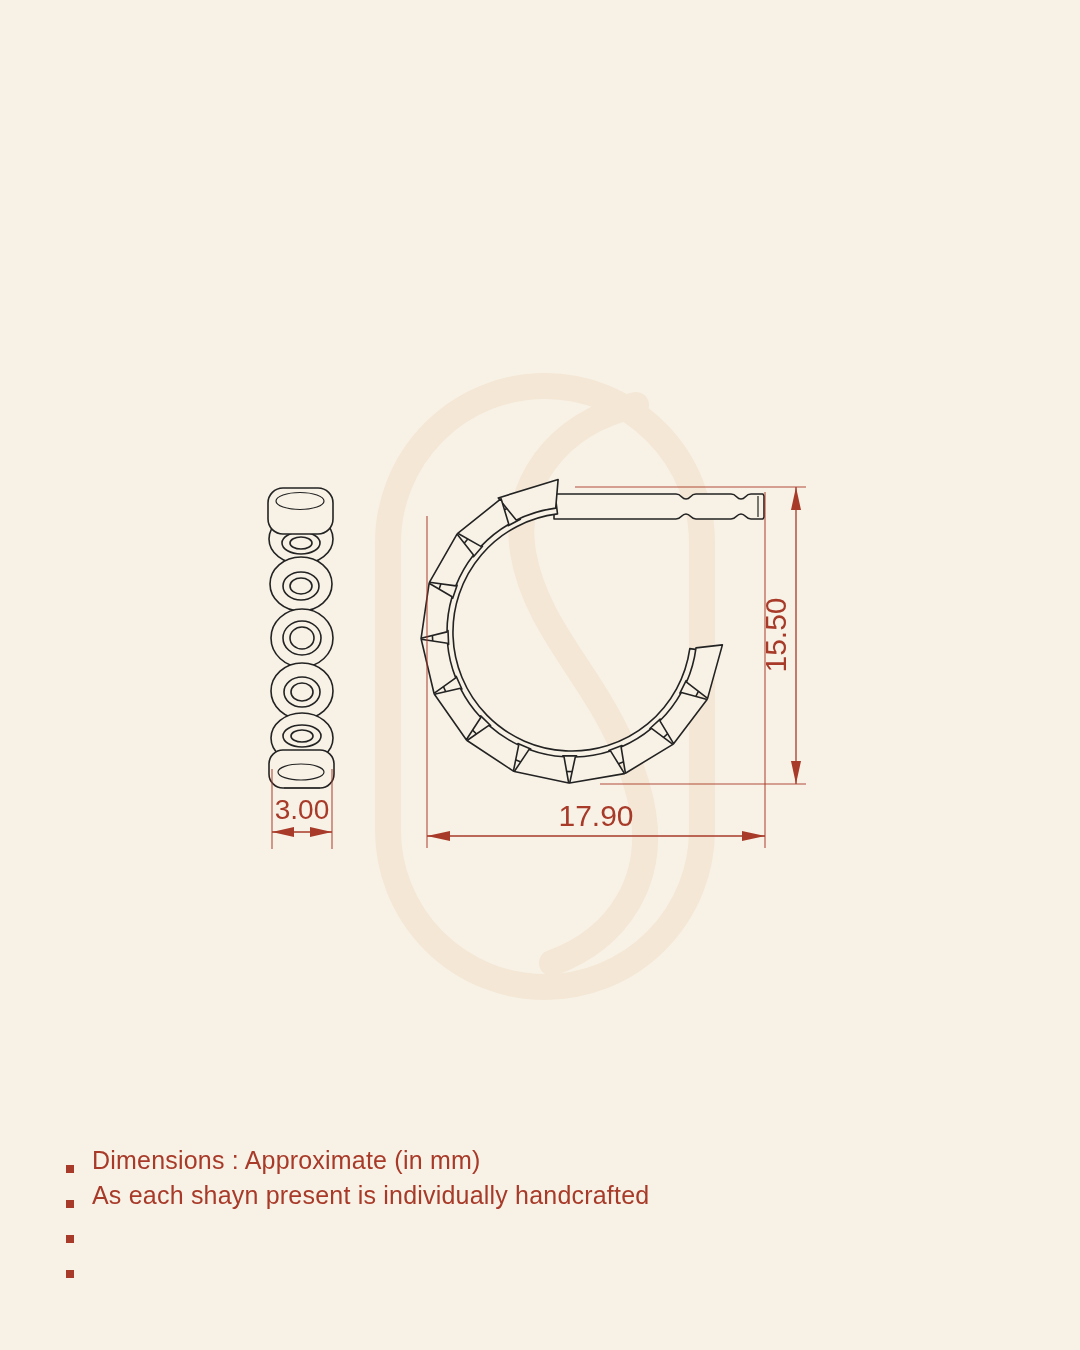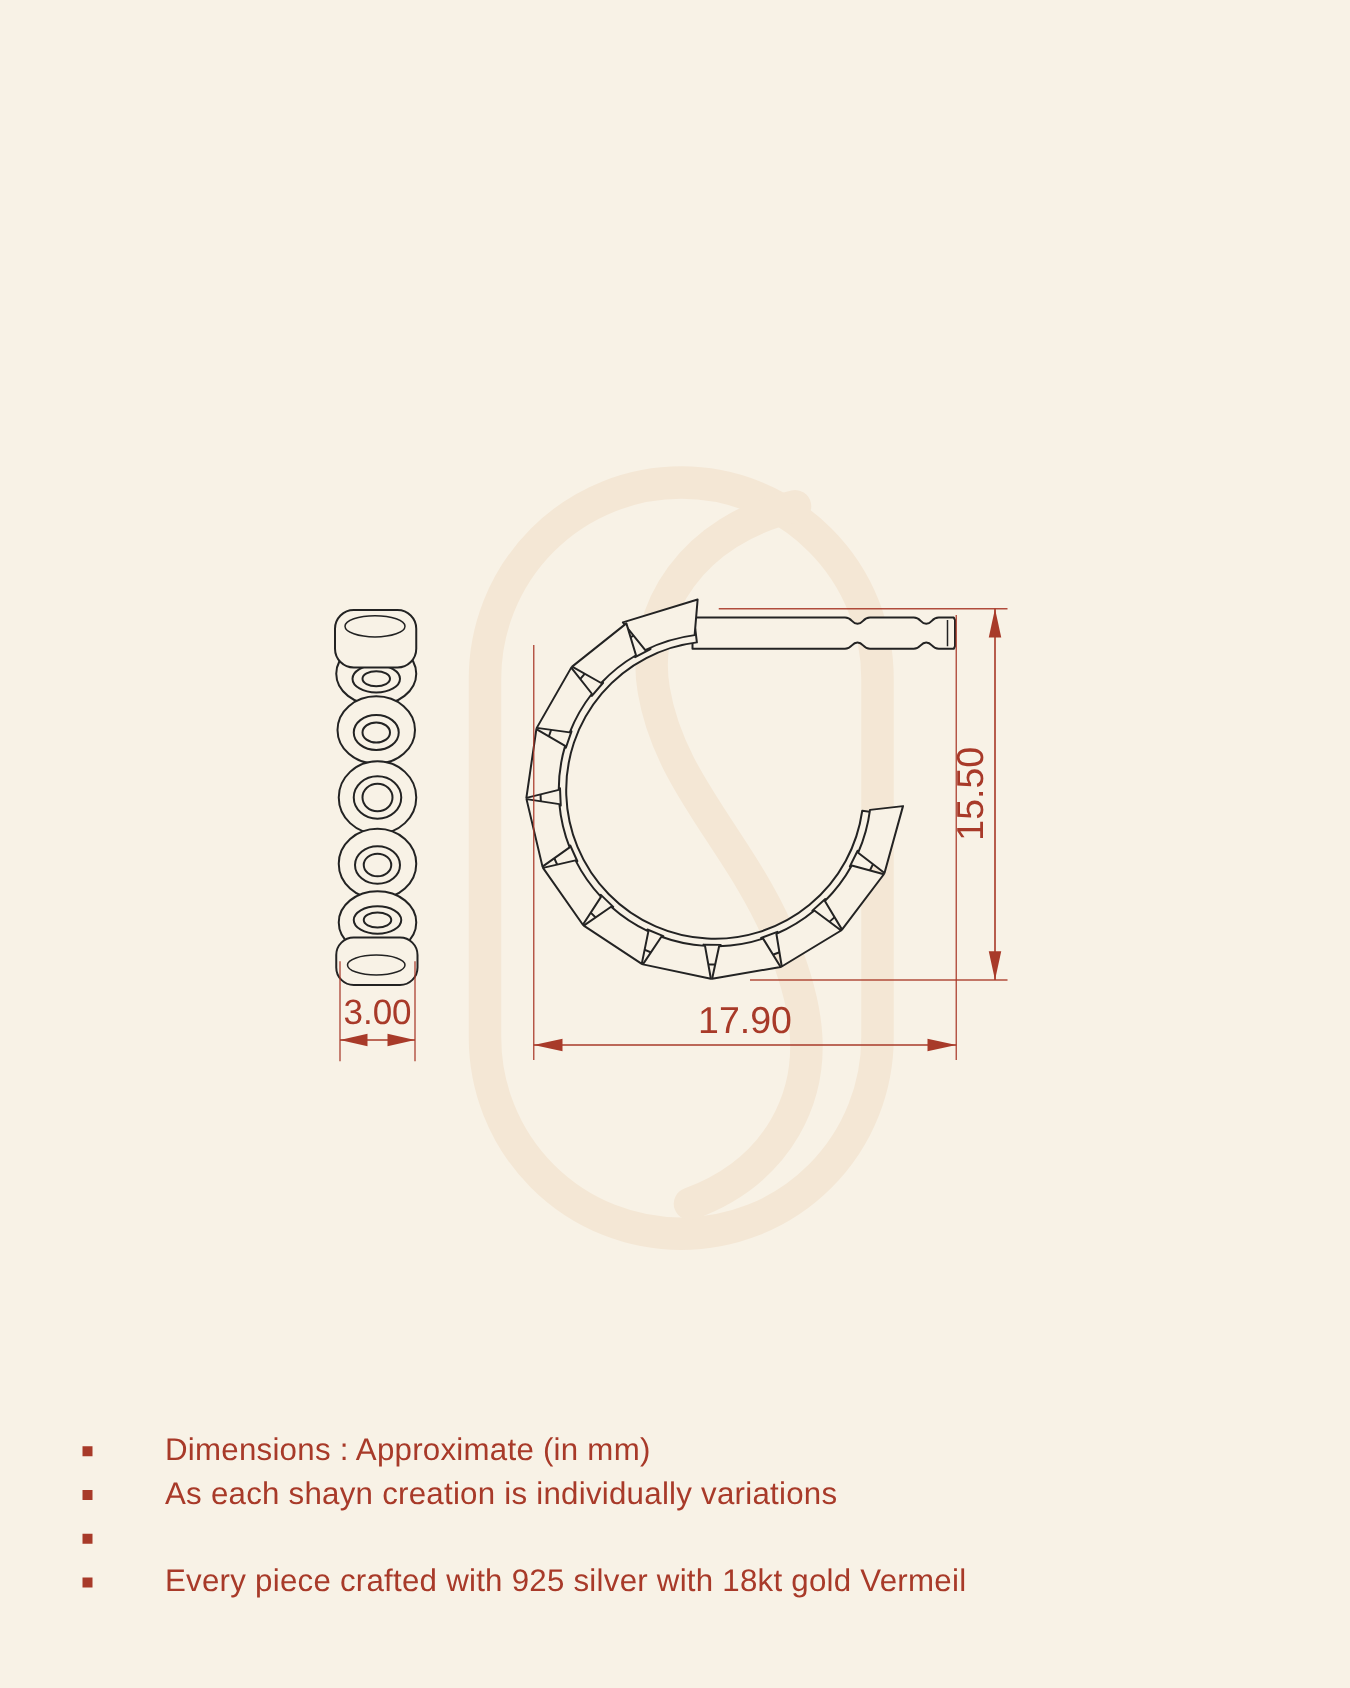--- a/index.html
+++ b/index.html
@@ -31,22 +31,22 @@
   .dim-arrow{fill:#a83a29;stroke:none;}
   .dim-text{fill:#a83a29;font-family:"Liberation Sans",sans-serif;font-size:30px;}
   .dim-text-sm{font-size:28px;}
 
   
   .notes{
     position:absolute;left:66px;top:1148px;width:960px;
     list-style:none;margin:0;padding:0;
   }
   .notes li{
-    display:flex;align-items:center;
-    height:25px;margin-bottom:10px;gap:40px;
+    display:flex;align-items:flex-end;
+    height:25px;margin-bottom:10px;
   }
   .notes .bullet{
     width:8px;height:8px;background:#a83a29;
     margin-right:18px;flex:0 0 auto;
   }
   .notes .note-text{
     color:#a83a29;font-size:25px;line-height:25px;
     letter-spacing:.2px;white-space:nowrap;
   }
 </style>
@@ -160,23 +160,22 @@
     </g>
   </svg>
 
   <ul class="notes">
     <li>
       <span class="bullet"></span>
       <span class="note-text">Dimensions : Approximate (in mm)</span>
     </li>
     <li>
       <span class="bullet"></span>
-      <span class="note-text">As each shayn creation is individually variations</span>
+      <span class="note-text">As each shayn present is individually handcrafted</span>
     </li>
     <li>
       <span class="bullet"></span>
     </li>
     <li>
       <span class="bullet"></span>
-      <span class="note-text">Every piece crafted with 925 silver with 18kt gold Vermeil</span>
     </li>
   </ul>
 </div>
 
 </body></html>

